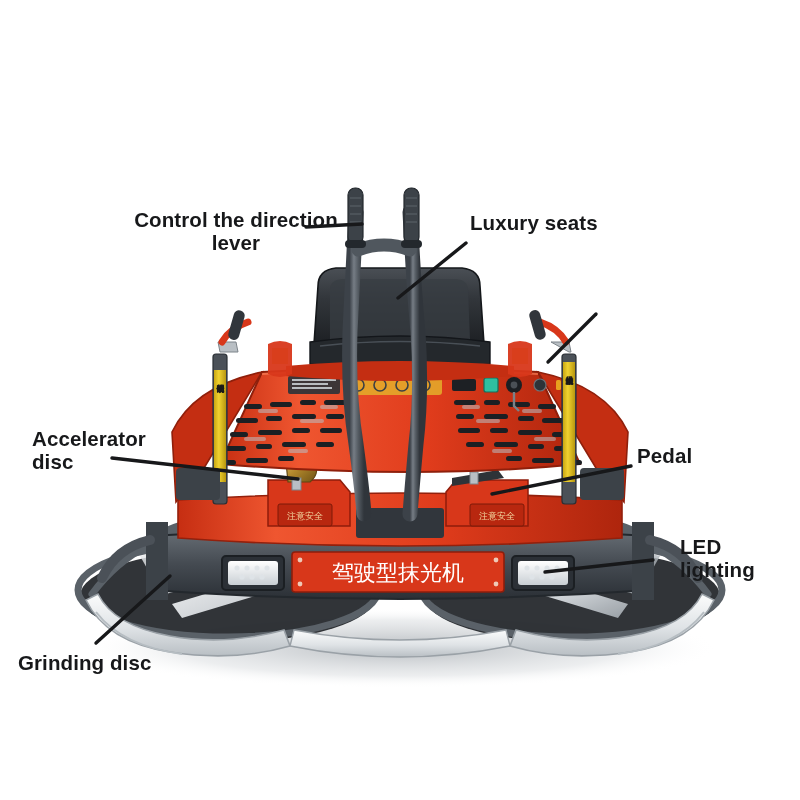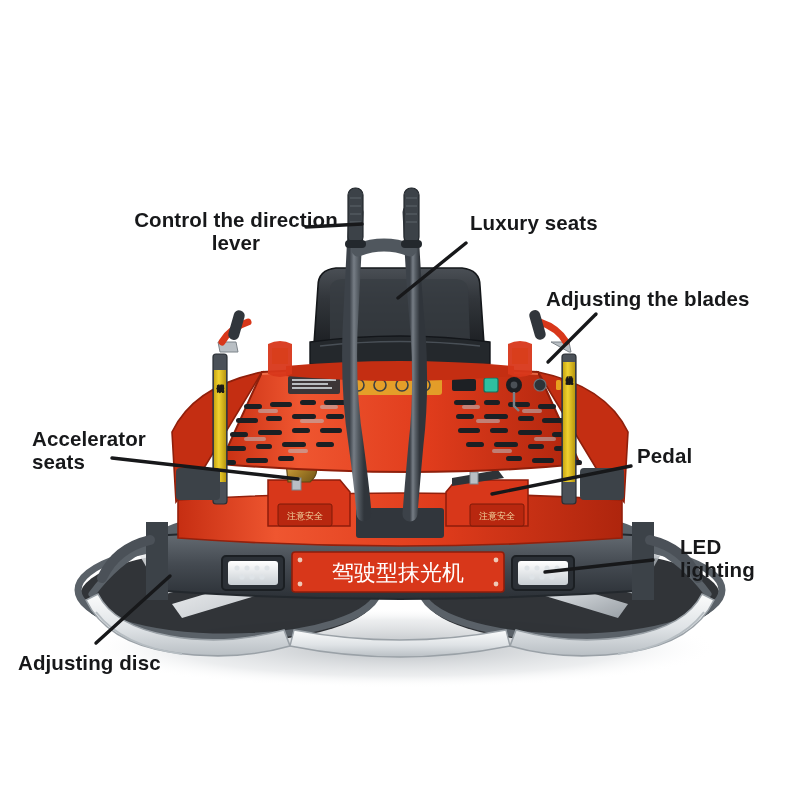--- a/index.html
+++ b/index.html
@@ -378,20 +378,19 @@
       <line x1="112" y1="458" x2="298" y2="479"></line>
       <line x1="631" y1="466" x2="492" y2="494"></line>
       <line x1="653" y1="560" x2="545" y2="572"></line>
       <line x1="96" y1="643" x2="170" y2="576"></line>
     </g>
   </svg>
 
   <div class="callout cl-dir">Control the direction
 lever</div>
   <div class="callout cl-lux">Luxury seats</div>
-  <div class="callout cl-adj">Adjusting the blades</div>
   <div class="callout cl-acc">Accelerator
-seats</div>
+disc</div>
   <div class="callout cl-ped">Pedal</div>
   <div class="callout cl-led">LED lighting</div>
-  <div class="callout cl-grd">Adjusting disc</div>
+  <div class="callout cl-grd">Grinding disc</div>
 
 </div>
 
 </body></html>

